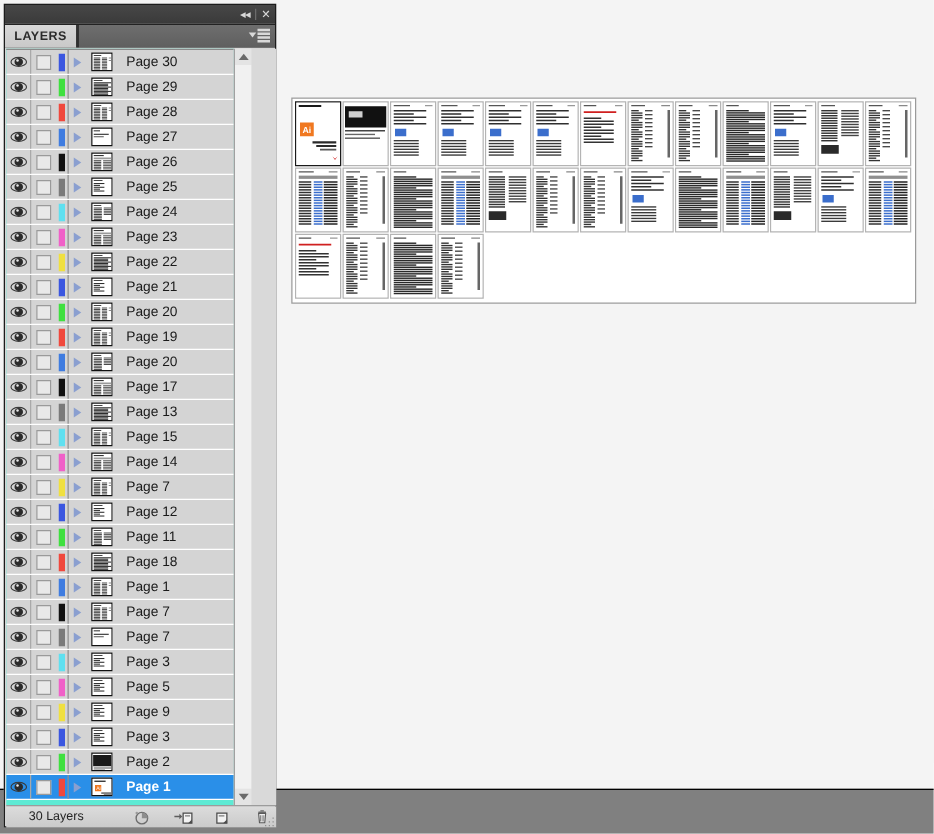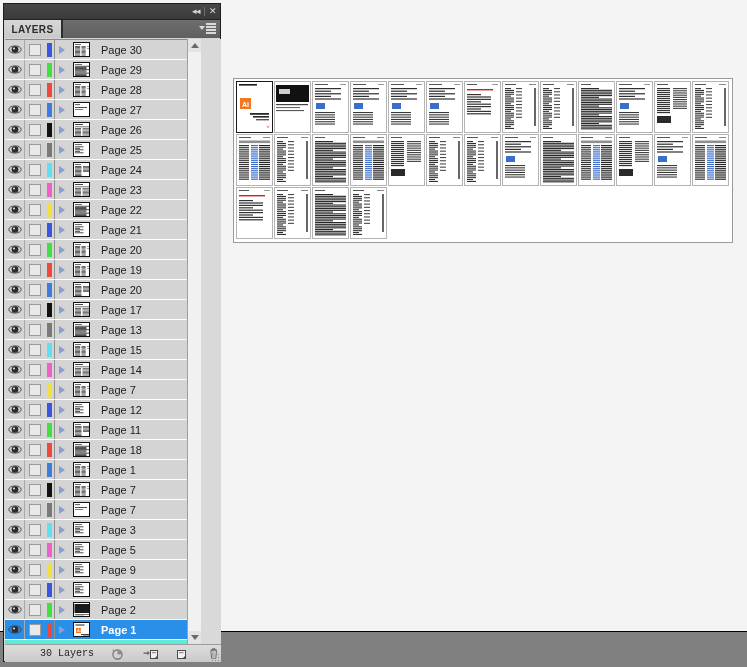--- a/index.html
+++ b/index.html
@@ -127,21 +127,21 @@
   .sb-track{position:absolute;top:13px;bottom:13px;left:0;width:13px;background:#f1f1f1;}
 
   
   #panel-footer{
     position:absolute;left:1px;top:640px;width:216px;height:18px;
     background:linear-gradient(to bottom,#dcdcdc,#cacaca);
     border-top:1px solid #9c9c9c;
     box-sizing:border-box;
     display:flex;align-items:center;
   }
-  #layer-count{padding-left:35px;font-size:10px;color:#252525;width:84px;font-family:Liberation Mono, monospace;}
+  #layer-count{padding-left:18px;font-size:10px;color:#252525;width:84px;}
   .footer-btns{display:flex;align-items:center;gap:18px;}
   .fbtn{width:14px;height:14px;position:relative;cursor:pointer;}
   .grip{position:absolute;right:2px;bottom:1px;width:9px;height:9px;}
   .grip i{position:absolute;width:1.5px;height:1.5px;background:#8e8e8e;}
 
   
   #doc-thumbs{
     position:absolute;left:233px;top:78px;
     background:#ffffff;
     border:1px solid #9a9a9a;

